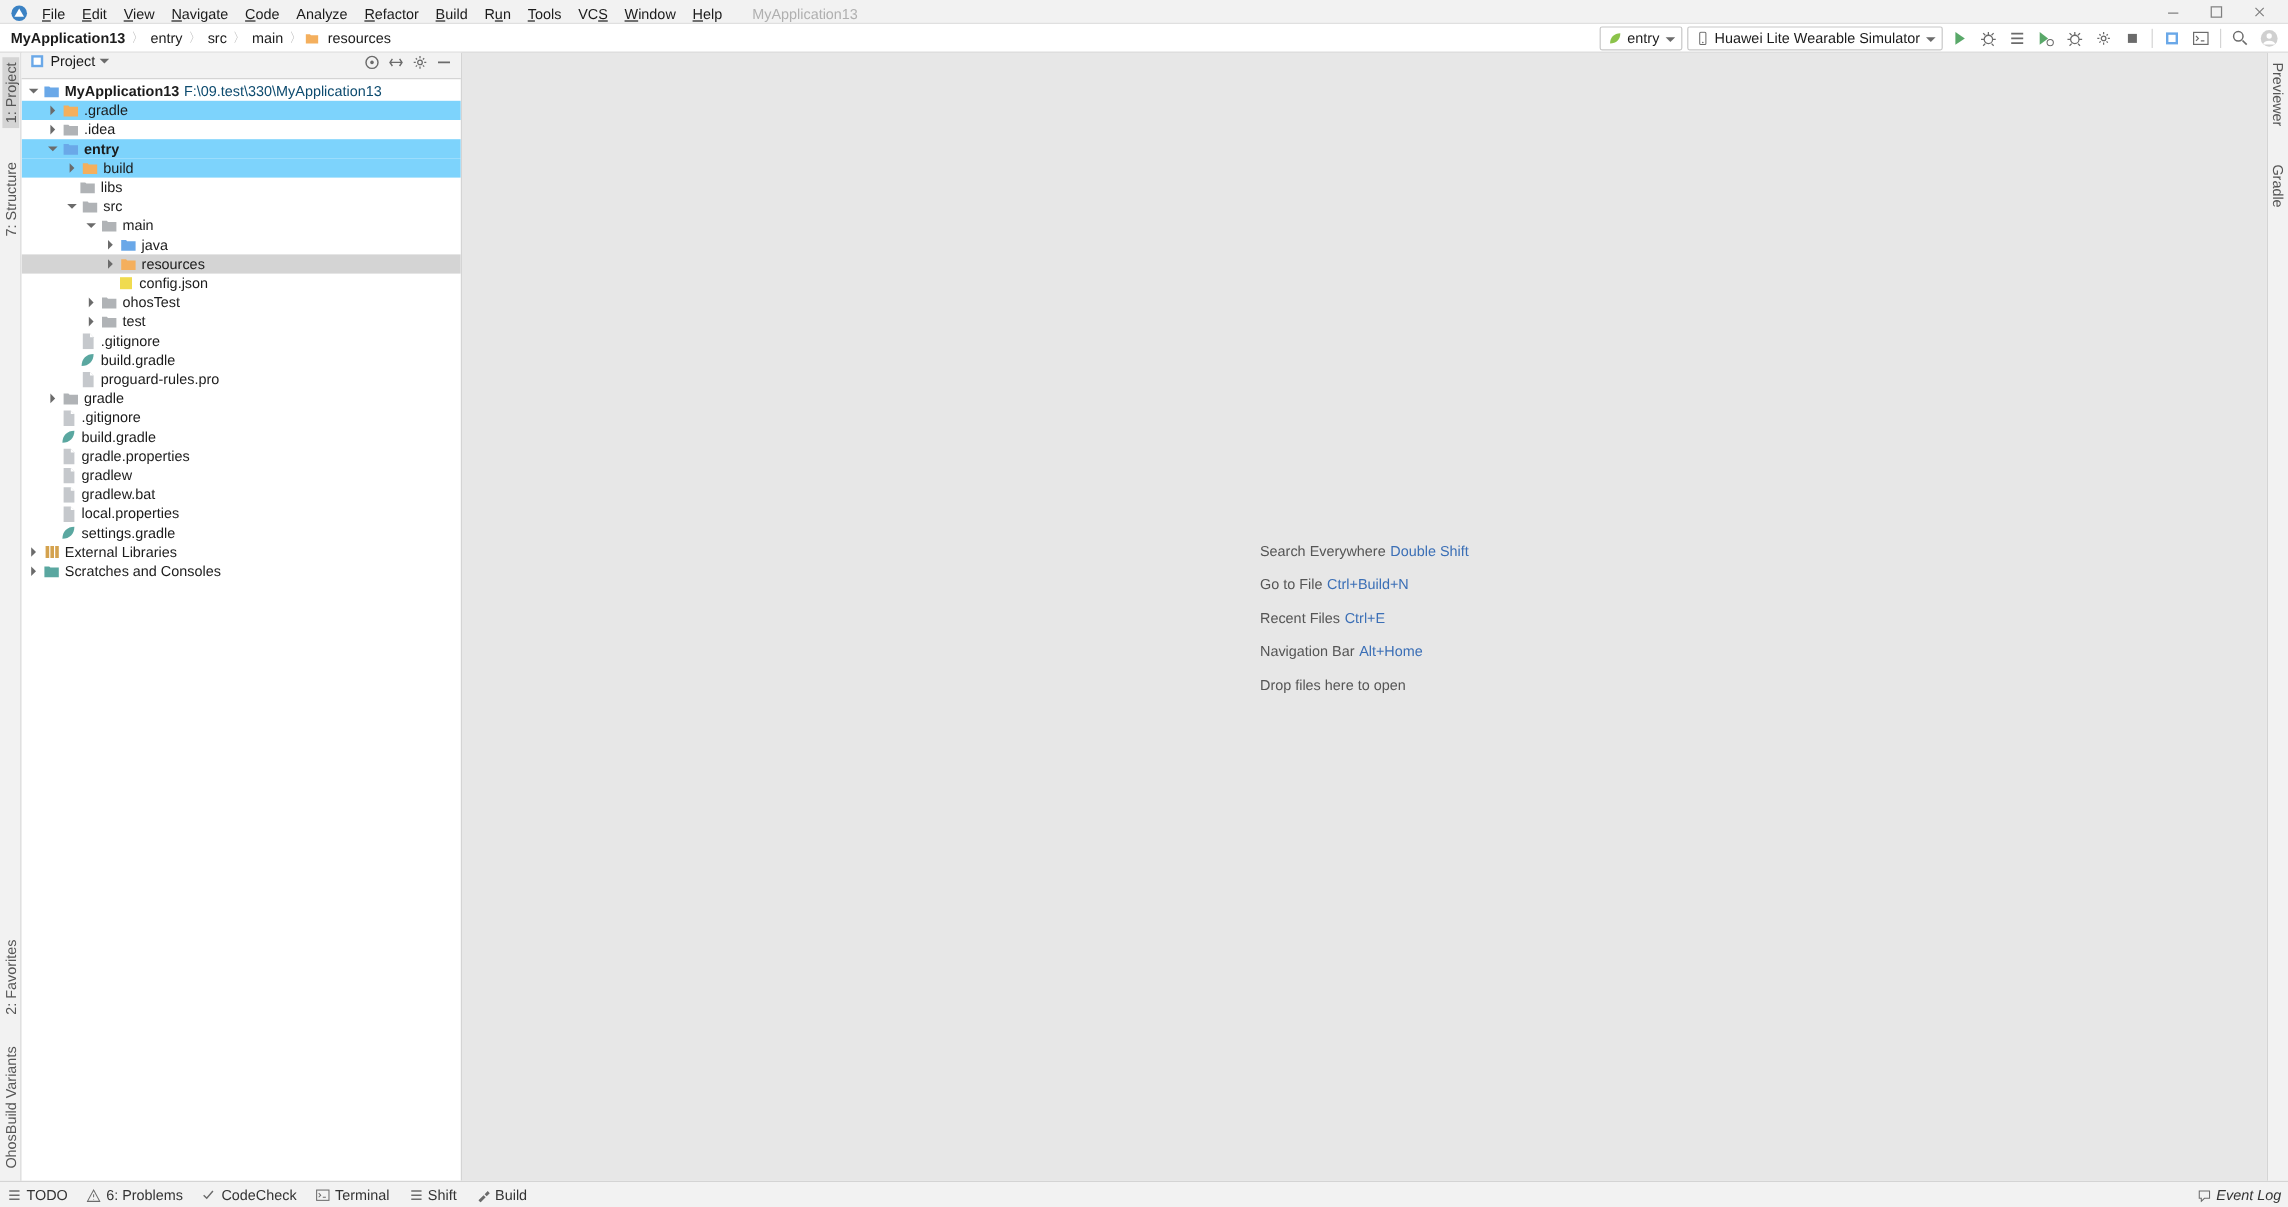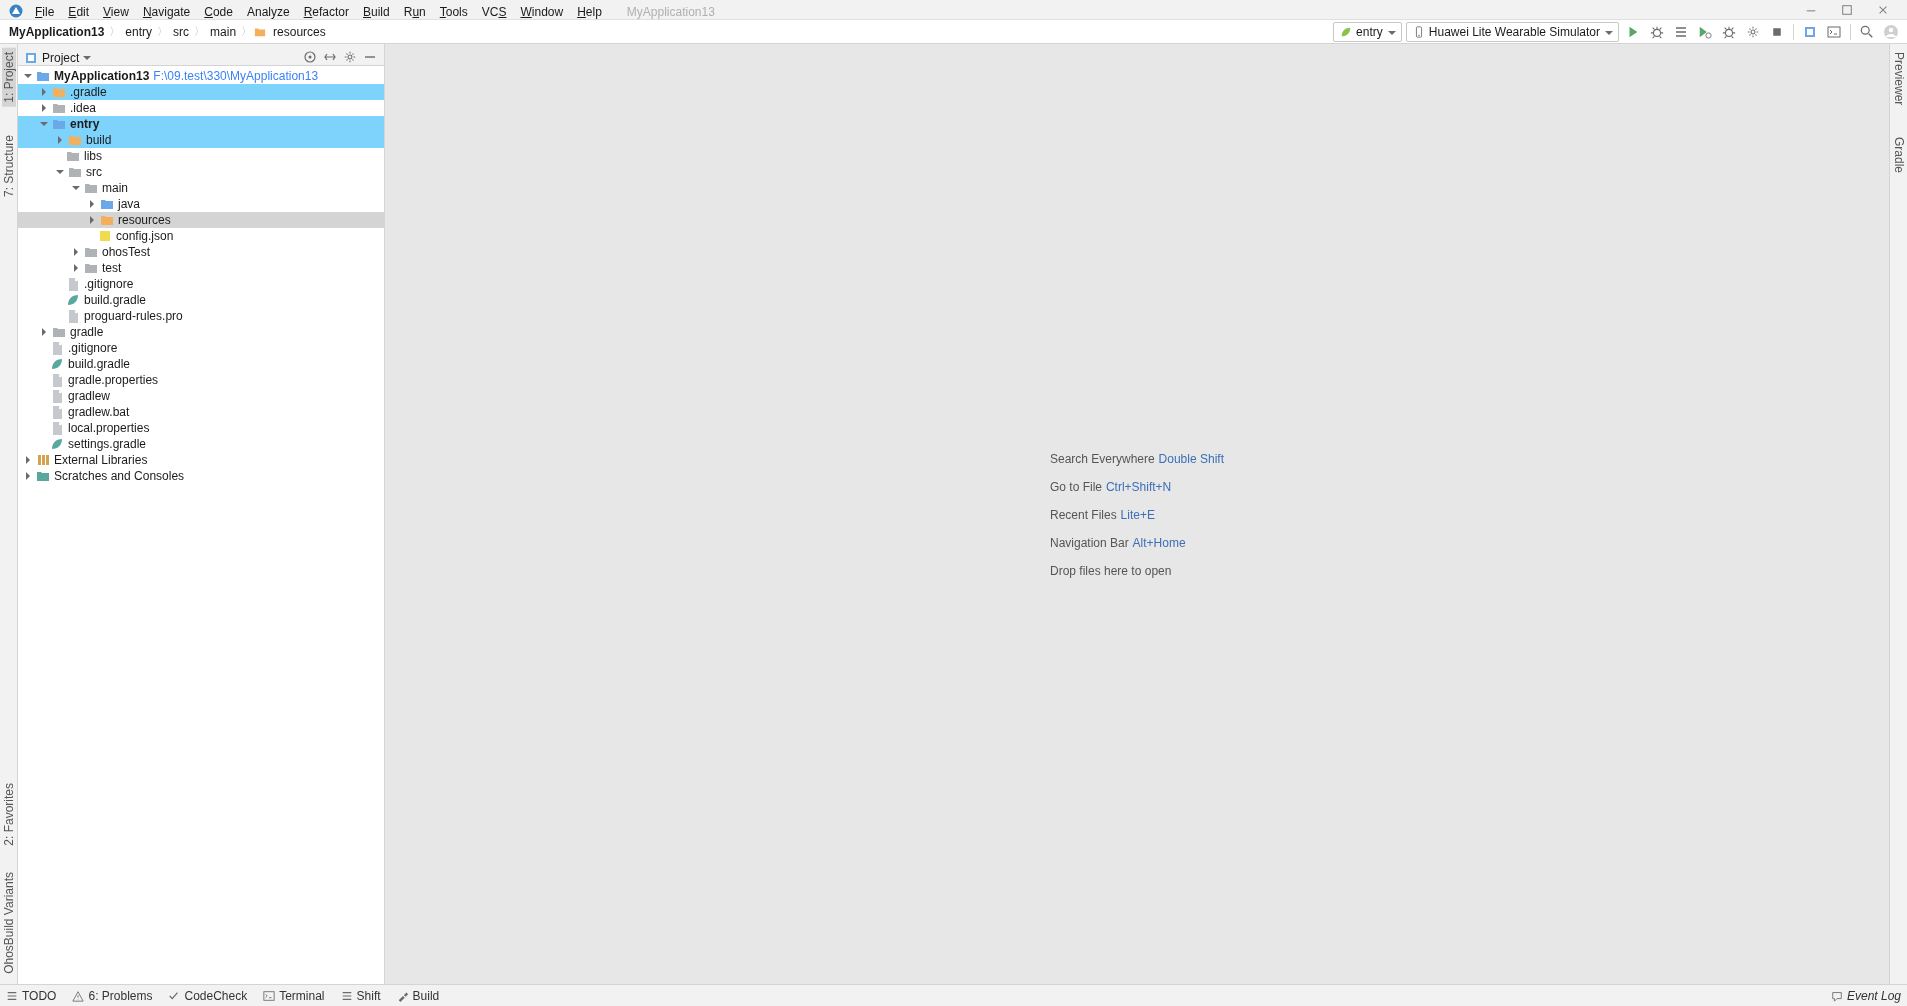--- a/index.html
+++ b/index.html
@@ -25,37 +25,37 @@
 .tool-sep { width: 1px; height: 16px; background: #d4d4d4; margin: 0 2px; }
 
 .body-row { flex: 1 1 auto; display: flex; min-height: 0; }
 .gutter-left, .gutter-right { width: 18px; background: #f2f2f2; border-right: 1px solid #d4d4d4; display: flex; flex-direction: column; align-items: center; padding-top: 4px; gap: 24px; }
 .gutter-right { border-right: none; border-left: 1px solid #d4d4d4; }
 .gutter-tab { writing-mode: vertical-rl; transform: rotate(180deg); padding: 4px 0; color: #555; cursor: default; }
 .gutter-right .gutter-tab { transform: none; writing-mode: vertical-rl; }
 .gutter-left .bottom-group { margin-top: auto; display: flex; flex-direction: column; gap: 18px; padding-bottom: 6px; }
 
 .sidebar { width: 367px; background: #fff; border-right: 1px solid #d4d4d4; display: flex; flex-direction: column; }
-.sidebar-header { height: 22px; border-bottom: 1px solid #d4d4d4; display: flex; align-items: flex-end; padding: 0 6px; gap: 4px; background: #f2f2f2; }
+.sidebar-header { height: 22px; border-bottom: 1px solid #d4d4d4; display: flex; align-items: flex-start; padding: 0 6px; gap: 4px; background: #f2f2f2; }
 .sidebar-header .spacer { flex: 1; }
 .sidebar-title { display: flex; align-items: center; gap: 4px; }
 .sidebar-title::after { content: ""; border: 4px solid transparent; border-top-color: #6b6b6b; margin-top: 3px; }
 .hdr-icon { width: 16px; height: 16px; display: flex; align-items: center; justify-content: center; color: #6b6b6b; }
 
 .tree { flex: 1; overflow: auto; padding: 2px 0; }
 .tree-row { height: 16px; display: flex; align-items: center; white-space: nowrap; }
 .tree-row.selected { background: #d4d4d4; }
 .tree-row.highlight { background: #7dd3fc; }
 .twisty { width: 12px; height: 12px; margin-right: 2px; position: relative; }
 .twisty.open::before { content: ""; position: absolute; left: 2px; top: 4px; border: 4px solid transparent; border-top-color: #6b6b6b; }
 .twisty.closed::before { content: ""; position: absolute; left: 4px; top: 2px; border: 4px solid transparent; border-left-color: #6b6b6b; }
 .tree-icon { width: 14px; height: 14px; margin-right: 4px; flex: 0 0 14px; }
 .tree-label { }
 .tree-label.bold { font-weight: 600; }
-.tree-hint { color: #3b82f6; margin-left: 4px; }
+.tree-hint { color: #0c4a6e; margin-left: 4px; }
 
 .editor { flex: 1; background: #e7e7e7; display: flex; align-items: center; justify-content: center; }
 .hint-block { color: #555; }
 .hint-row { margin: 12px 0; font-size: 14px; }
 .hint-key { color: #3b6fb6; }
 
 .statusbar { height: 22px; background: #f2f2f2; border-top: 1px solid #d4d4d4; display: flex; align-items: center; padding: 0 6px; gap: 16px; }
 .status-item { display: flex; align-items: center; gap: 4px; color: #333; }
 .status-right { margin-left: auto; font-style: italic; }
 
@@ -500,22 +500,22 @@
             <use href="#ico-folder" class="fill-folder-teal"></use>
           </svg>
         <span class="tree-label">Scratches and Consoles</span>
       </div>
     </div>
   </div>
 
   <div class="editor">
     <div class="hint-block">
       <div class="hint-row"><span>Search Everywhere</span> <span class="hint-key">Double Shift</span></div>
-      <div class="hint-row"><span>Go to File</span> <span class="hint-key">Ctrl+Shift+N</span></div>
-      <div class="hint-row"><span>Recent Files</span> <span class="hint-key">Lite+E</span></div>
+      <div class="hint-row"><span>Go to File</span> <span class="hint-key">Ctrl+Build+N</span></div>
+      <div class="hint-row"><span>Recent Files</span> <span class="hint-key">Ctrl+E</span></div>
       <div class="hint-row"><span>Navigation Bar</span> <span class="hint-key">Alt+Home</span></div>
       <div class="hint-row"><span>Drop files here to open</span></div>
     </div>
   </div>
 
   <div class="gutter-right">
     <div class="gutter-tab">Previewer</div>
     <div class="gutter-tab">Gradle</div>
   </div>
 </div>

